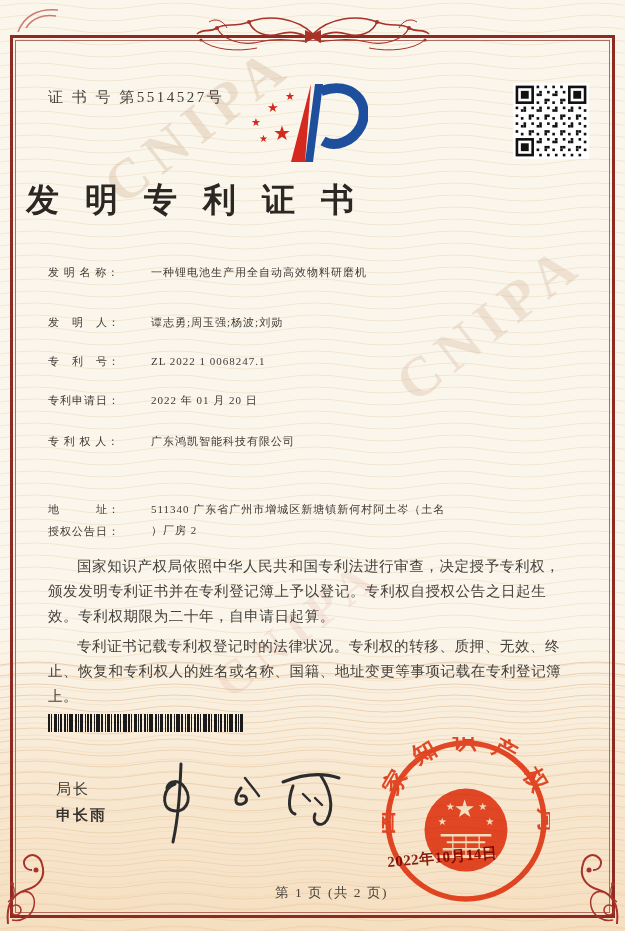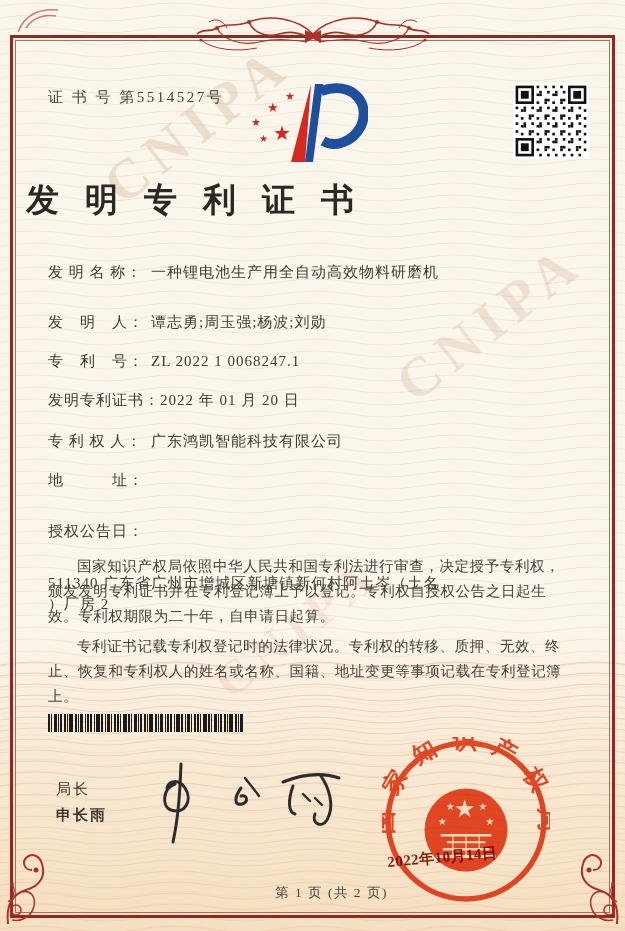--- a/index.html
+++ b/index.html
@@ -24,25 +24,25 @@
   #curl-tl{left:14px;top:2px;z-index:3;opacity:.75;}
   #corner-bl{left:2px;top:850px;z-index:6;}
   #corner-br{left:559px;top:850px;z-index:6;}
   
   .content{z-index:4;}
   #cert-no{left:48px;top:88px;font-size:15px;letter-spacing:2.5px;color:#46413b;}
   #logo{left:233px;top:78px;}
   #qr{left:513px;top:83px;}
   #title{left:0;right:0;top:178px;font-size:33px;font-weight:700;
          letter-spacing:26px;padding-left:26px;color:#2b2722;}
-  .field{left:48px;right:40px;display:flex;font-size:15px;line-height:21px;letter-spacing:1px;}
+  .field{left:48px;right:40px;display:flex;font-size:11px;line-height:21px;letter-spacing:1px;}
   .flabel{flex:0 0 103px;white-space:pre;}
   .fvalue{white-space:pre-line;}
   #f-name{top:262px;} #f-inventors{top:312px;} #f-patno{top:351px;}
-  #f-filing{top:390px;} #f-patentee{top:431px;} #f-address{top:470px;flex-direction:column;}
+  #f-filing{top:390px;} #f-patentee{top:431px;} #f-address{top:499px;}
   #f-grants{top:521px;}
   .pair2{margin-left:22px;display:flex;}
   #paras{left:48px;right:42px;top:554px;font-size:14.5px;line-height:25px;letter-spacing:.6px;color:#44403a;}
   #paras p{margin:0 12px 5px 0;text-indent:2em;}
   #barcode{left:48px;top:714px;}
   #issuer-title{left:56px;top:780px;font-size:15px;font-weight:400;letter-spacing:2px;color:#3a352f;}
   #issuer-name{left:56px;top:806px;font-size:15px;font-weight:600;letter-spacing:2px;color:#3a352f;}
   #signature{left:145px;top:754px;z-index:4;}
   #seal{left:382px;top:737px;z-index:5;opacity:.93;mix-blend-mode:multiply;}
   #seal-date{left:387px;top:846px;width:160px;z-index:5;transform:rotate(-5deg);
@@ -261,21 +261,21 @@
   </div>
   <div class="abs content field" id="f-inventors">
     <span class="flabel">发　明　人：</span>
     <span class="fvalue">谭志勇;周玉强;杨波;刘勋</span>
   </div>
   <div class="abs content field" id="f-patno">
     <span class="flabel">专　利　号：</span>
     <span class="fvalue">ZL 2022 1 0068247.1</span>
   </div>
   <div class="abs content field" id="f-filing">
-    <span class="flabel">发明专利证书：</span>
+    <span class="flabel">专利申请日：</span>
     <span class="fvalue">2022 年 01 月 20 日</span>
   </div>
   <div class="abs content field" id="f-patentee">
     <span class="flabel">专 利 权 人：</span>
     <span class="fvalue">广东鸿凯智能科技有限公司</span>
   </div>
   <div class="abs content field" id="f-address">
     <span class="flabel">地　　　址：</span>
     <span class="fvalue">511340 广东省广州市增城区新塘镇新何村阿土岑（土名
 ）厂房 2</span>

